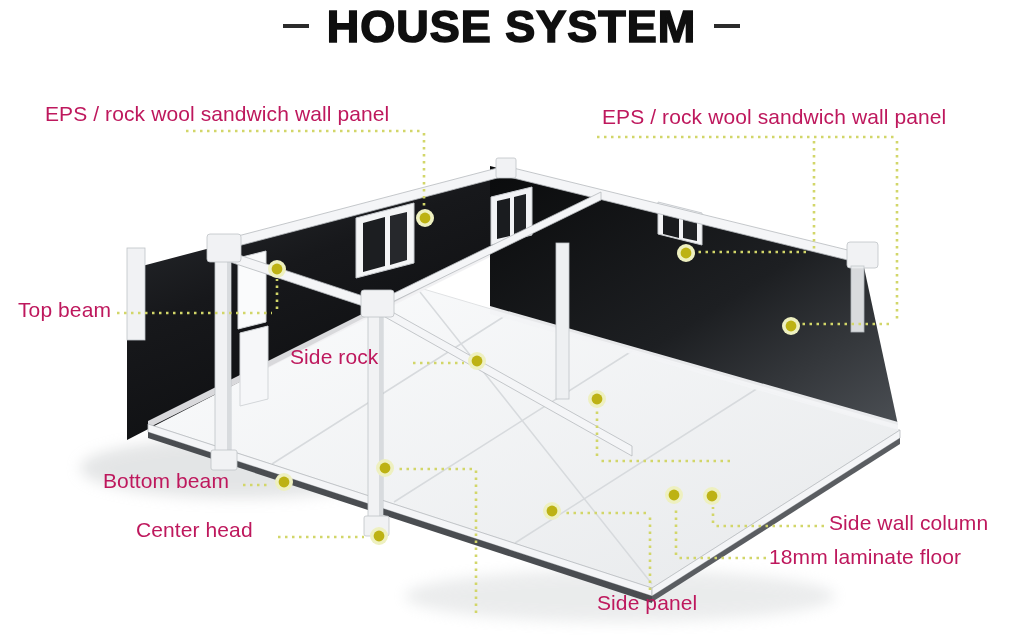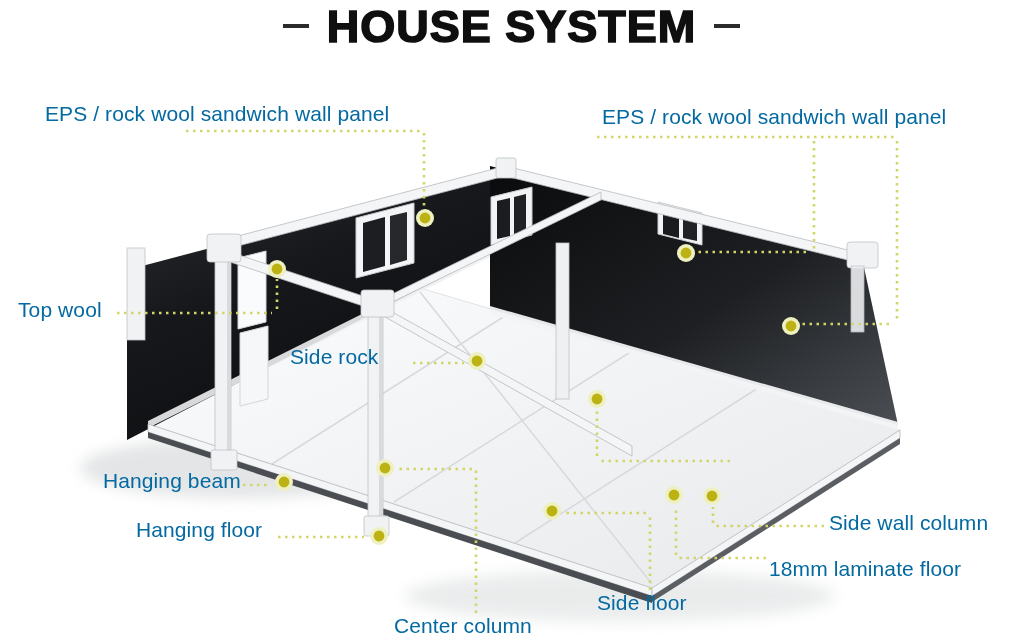--- a/index.html
+++ b/index.html
@@ -14,21 +14,21 @@
   }
   .title-dash{width:26px;height:4px;background:#2b2b2b;}
   .page-title{
     font-size:45px;font-weight:700;letter-spacing:1px;color:#0f0f0f;
     -webkit-text-stroke:1.6px #0f0f0f;line-height:1;white-space:nowrap;
   }
   
   .scene{position:absolute;left:0;top:0;width:1023px;height:641px;}
   
   .lbl{
-    position:absolute;font-size:21px;color:#0369a1;white-space:nowrap;
+    position:absolute;font-size:21px;color:#be185d;white-space:nowrap;
     line-height:1.2;letter-spacing:0.1px;
   }
 </style>
 </head>
 <body>
 
 <div class="stage">
 
   <div class="title-row">
     <span class="title-dash"></span>
@@ -183,22 +183,21 @@
         </g>
       <g transform="translate(674,495)">
           <circle r="9" fill="#eef0c0"></circle>
           <circle r="5.4" fill="#bdb214"></circle>
         </g>
     </g>
   </svg>
 
   <div class="lbl" style="left:45px;top:101px">EPS / rock wool sandwich wall panel</div>
   <div class="lbl" style="left:602px;top:104px">EPS / rock wool sandwich wall panel</div>
-  <div class="lbl" style="left:18px;top:297px">Top wool</div>
+  <div class="lbl" style="left:18px;top:297px">Top beam</div>
   <div class="lbl" style="left:290px;top:344px">Side rock</div>
-  <div class="lbl" style="left:103px;top:468px">Hanging beam</div>
-  <div class="lbl" style="left:136px;top:517px">Hanging floor</div>
-  <div class="lbl" style="left:394px;top:613px">Center column</div>
-  <div class="lbl" style="left:597px;top:590px">Side floor</div>
+  <div class="lbl" style="left:103px;top:468px">Bottom beam</div>
+  <div class="lbl" style="left:136px;top:517px">Center head</div>
+  <div class="lbl" style="left:597px;top:590px">Side panel</div>
   <div class="lbl" style="left:829px;top:510px">Side wall column</div>
-  <div class="lbl" style="left:769px;top:556px">18mm laminate floor</div>
+  <div class="lbl" style="left:769px;top:544px">18mm laminate floor</div>
 
 </div>
 
 </body></html>

